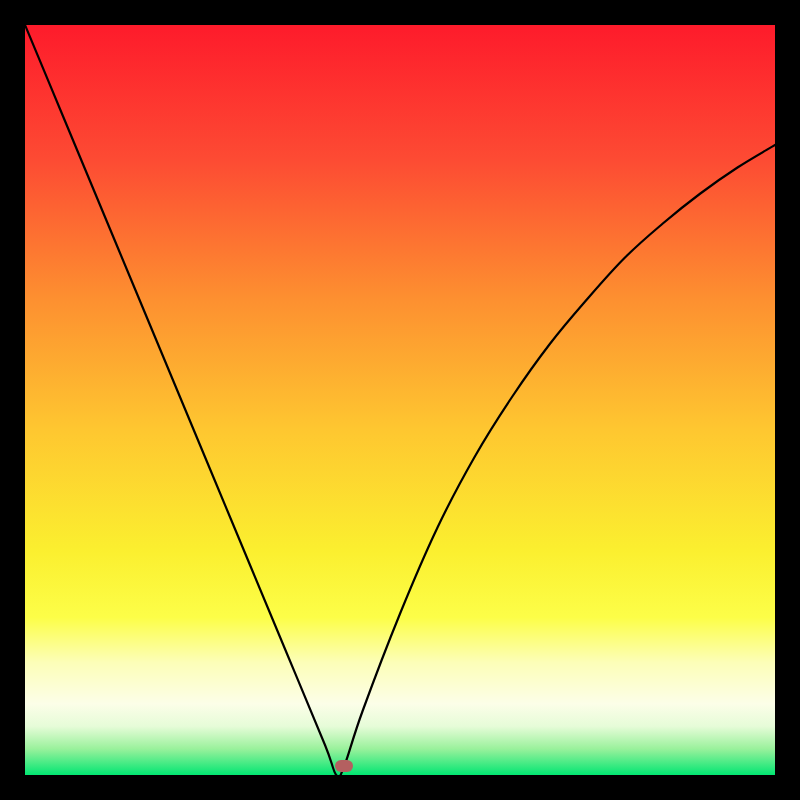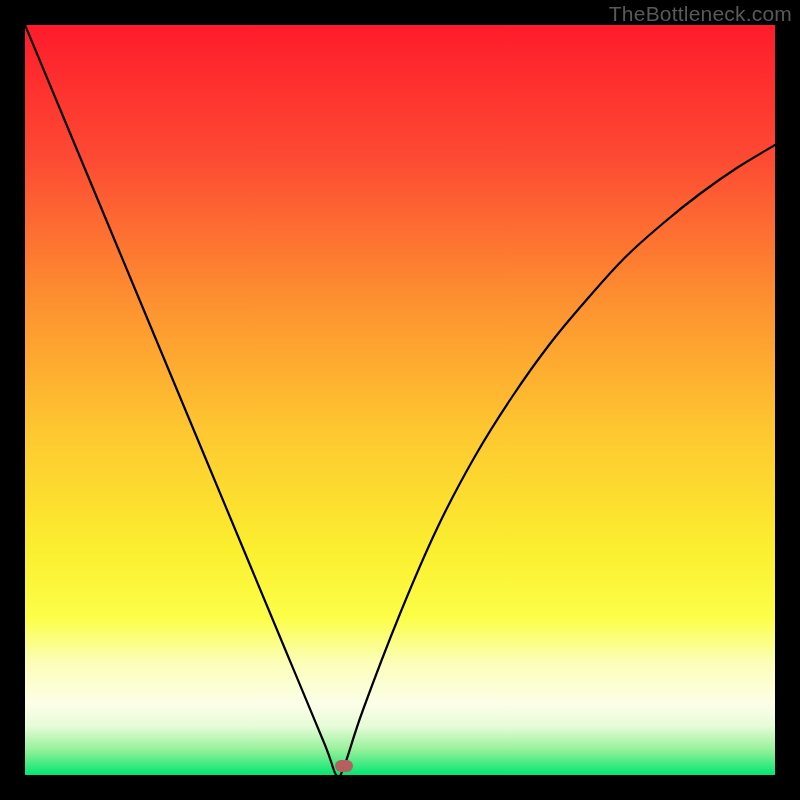--- a/index.html
+++ b/index.html
@@ -70,14 +70,13 @@
             <stop offset="100%" stop-color="#02e672"></stop>
           </linearGradient>
       </defs>
       <rect x="0" y="0" width="750" height="750" fill="url(#bg)"></rect>
     </svg>
     <svg class="curve" viewBox="0 0 750 750" preserveAspectRatio="none">
       <path id="curve-path" d="M 0 0 C 6.75 16.2, 24 57.6, 37.5 90 C 51 122.4, 61.5 147.6, 75 180 C 88.5 212.4, 99 237.6, 112.5 270 C 126 302.4, 136.5 327.6, 150 360 C 163.5 392.4, 174 417.6, 187.5 450 C 201 482.4, 211.5 507.6, 225 540 C 238.5 572.4, 249 597.6, 262.5 630 C 276 662.4, 291.225 698.4, 300 720 C 308.775 741.6, 307.875 745.95, 311.25 750 C 314.625 754.05, 314.025 753.975, 318.75 742.5 C 323.475 731.025, 327.375 713.925, 337.5 686.25 C 347.625 658.575, 361.5 621.825, 375 588.75 C 388.5 555.675, 399.00000000000006 530.8499999999999, 412.50000000000006 502.49999999999994 C 426.00000000000006 474.1499999999999, 436.5 454.87499999999994, 450 431.24999999999994 C 463.5 407.62499999999994, 474 391.5, 487.5 371.25 C 501 351, 511.5 336.30000000000007, 525 318.75000000000006 C 538.5 301.20000000000005, 549 289.275, 562.5 273.75 C 576 258.225, 586.5 246.00000000000003, 600 232.50000000000003 C 613.5 219.00000000000003, 624 210.22500000000002, 637.5 198.75 C 651 187.27499999999998, 661.5 178.87499999999997, 675 168.74999999999997 C 688.5 158.62499999999997, 699 151.27499999999995, 712.5 142.49999999999997 C 726 133.725, 743.25 124.05000000000001, 750 120.00000000000003" fill="none" stroke-width="2.2" stroke-linecap="round" stroke="#000000"></path>
     </svg>
     <div class="marker" id="marker" style="left: 318.75px; top: 741px; background: rgb(180, 96, 96);"></div>
   </div>
-  <div class="watermark">TheBottleneck.com</div>
 </div>
 
 </body></html>

